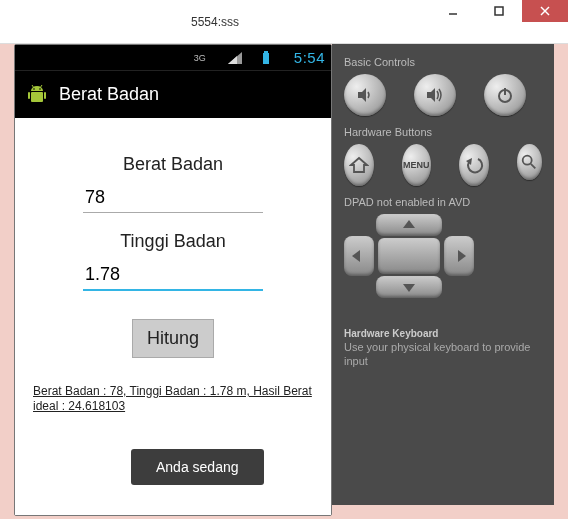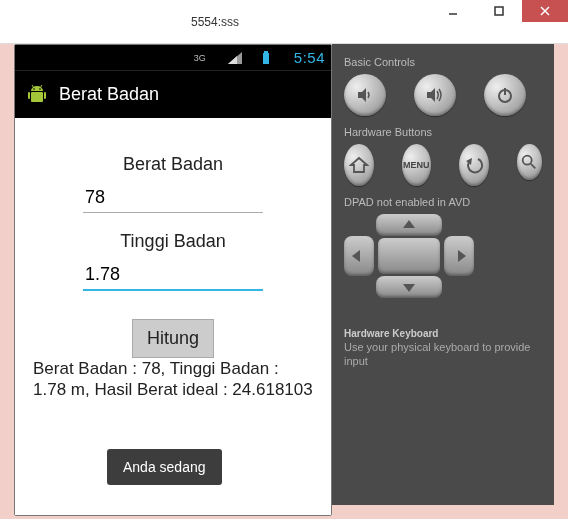--- a/index.html
+++ b/index.html
@@ -27,22 +27,22 @@
   .statusbar .clock { color: #33b5e5; font-size: 15px; margin-left: 4px; letter-spacing:0.5px;}
   .appbar { height: 48px; background: #000; display: flex; align-items: center; padding: 0 10px; gap: 10px; border-top:1px solid #222;}
   .appbar .app-icon { width:24px; height:24px; }
   .appbar .app-title { color: #fff; font-size: 18px; font-weight: 400; }
   .app-body { flex:1; background:#fff; padding: 18px 18px 0 18px; display:flex; flex-direction:column; align-items:center; position:relative;}
   .label { font-size: 18px; color:#222; margin-top: 18px; }
   .field-wrap { width: 180px; margin-top: 8px; border-bottom: 1px solid #aaa; }
   .field-wrap.focused { border-bottom: 2px solid #33b5e5; }
   .field { width: 100%; border: none; outline: none; font-size: 18px; padding: 4px 2px; background:transparent; }
   .btn-calc { margin-top: 28px; padding: 8px 14px; font-size: 18px; background: #ccc; border:1px solid #aaa; color:#222; cursor:pointer; }
-  .result { align-self:flex-start; font-size: 17px; color:#222; line-height:1.25; }
-  .toast { position:absolute; bottom: 30px; left: 92px; background:#333; color:#fff; font-size:14px; padding: 10px 16px; border-radius:3px; opacity:0.95;}
+  .result { align-self:flex-start; margin-top: 26px; font-size: 12px; color:#222; line-height:1.25;text-decoration:underline; }
+  .toast { position:absolute; bottom: 30px; left: 116px; background:#333; color:#fff; font-size:14px; padding: 10px 25px; border-radius:3px; opacity:0.95;}
 
   
   .side { flex:1; background:#4a4a4a; padding: 8px 12px 12px 12px; color:#ccc; font-size:11px; overflow:hidden;}
   .side .section-label { font-weight:normal; color:#bbb; margin-top:4px; margin-bottom:6px; font-size:11px;}
   .side .row { display:flex; gap:28px; margin-bottom:10px;}
   .rnd-btn { width:42px; height:42px; border-radius:50%; background: radial-gradient(circle at 30% 30%, #eee, #888); display:flex; align-items:center; justify-content:center; cursor:pointer; box-shadow: inset 0 -2px 3px rgba(0,0,0,.3), 0 1px 1px rgba(0,0,0,.4);}
   .rnd-btn.sm { width:36px; height:36px;}
   .rnd-btn svg { display:block;}
   .rnd-btn .menu-txt { font-size:9px; font-weight:bold; color:#444;}
   .dpad-label { color:#bbb; font-size:11px; font-weight:normal;}

